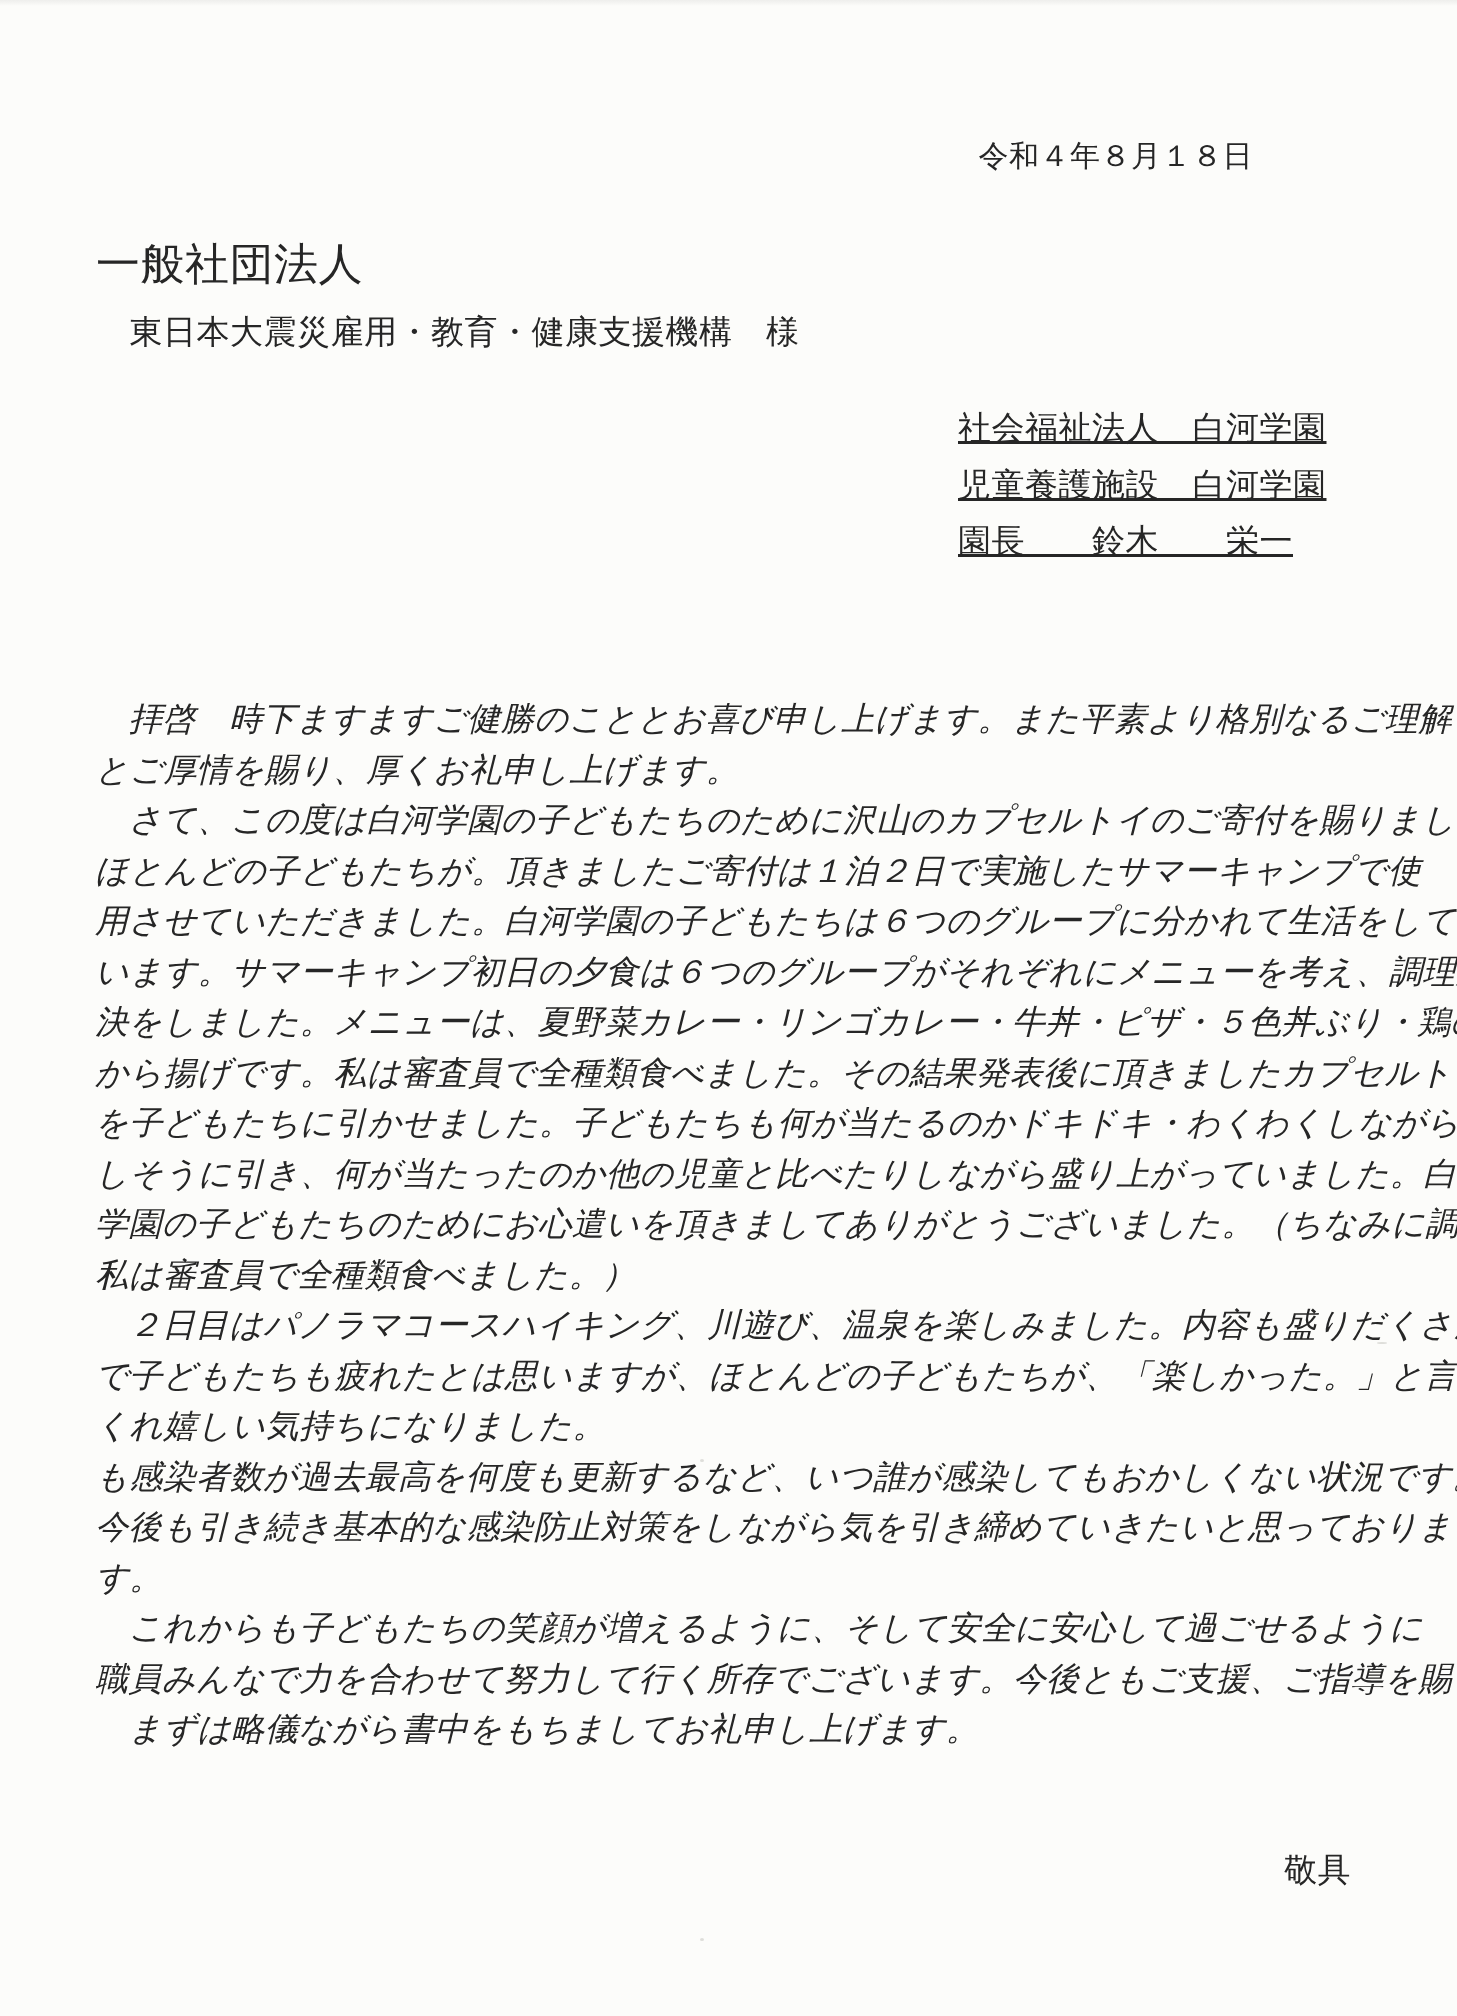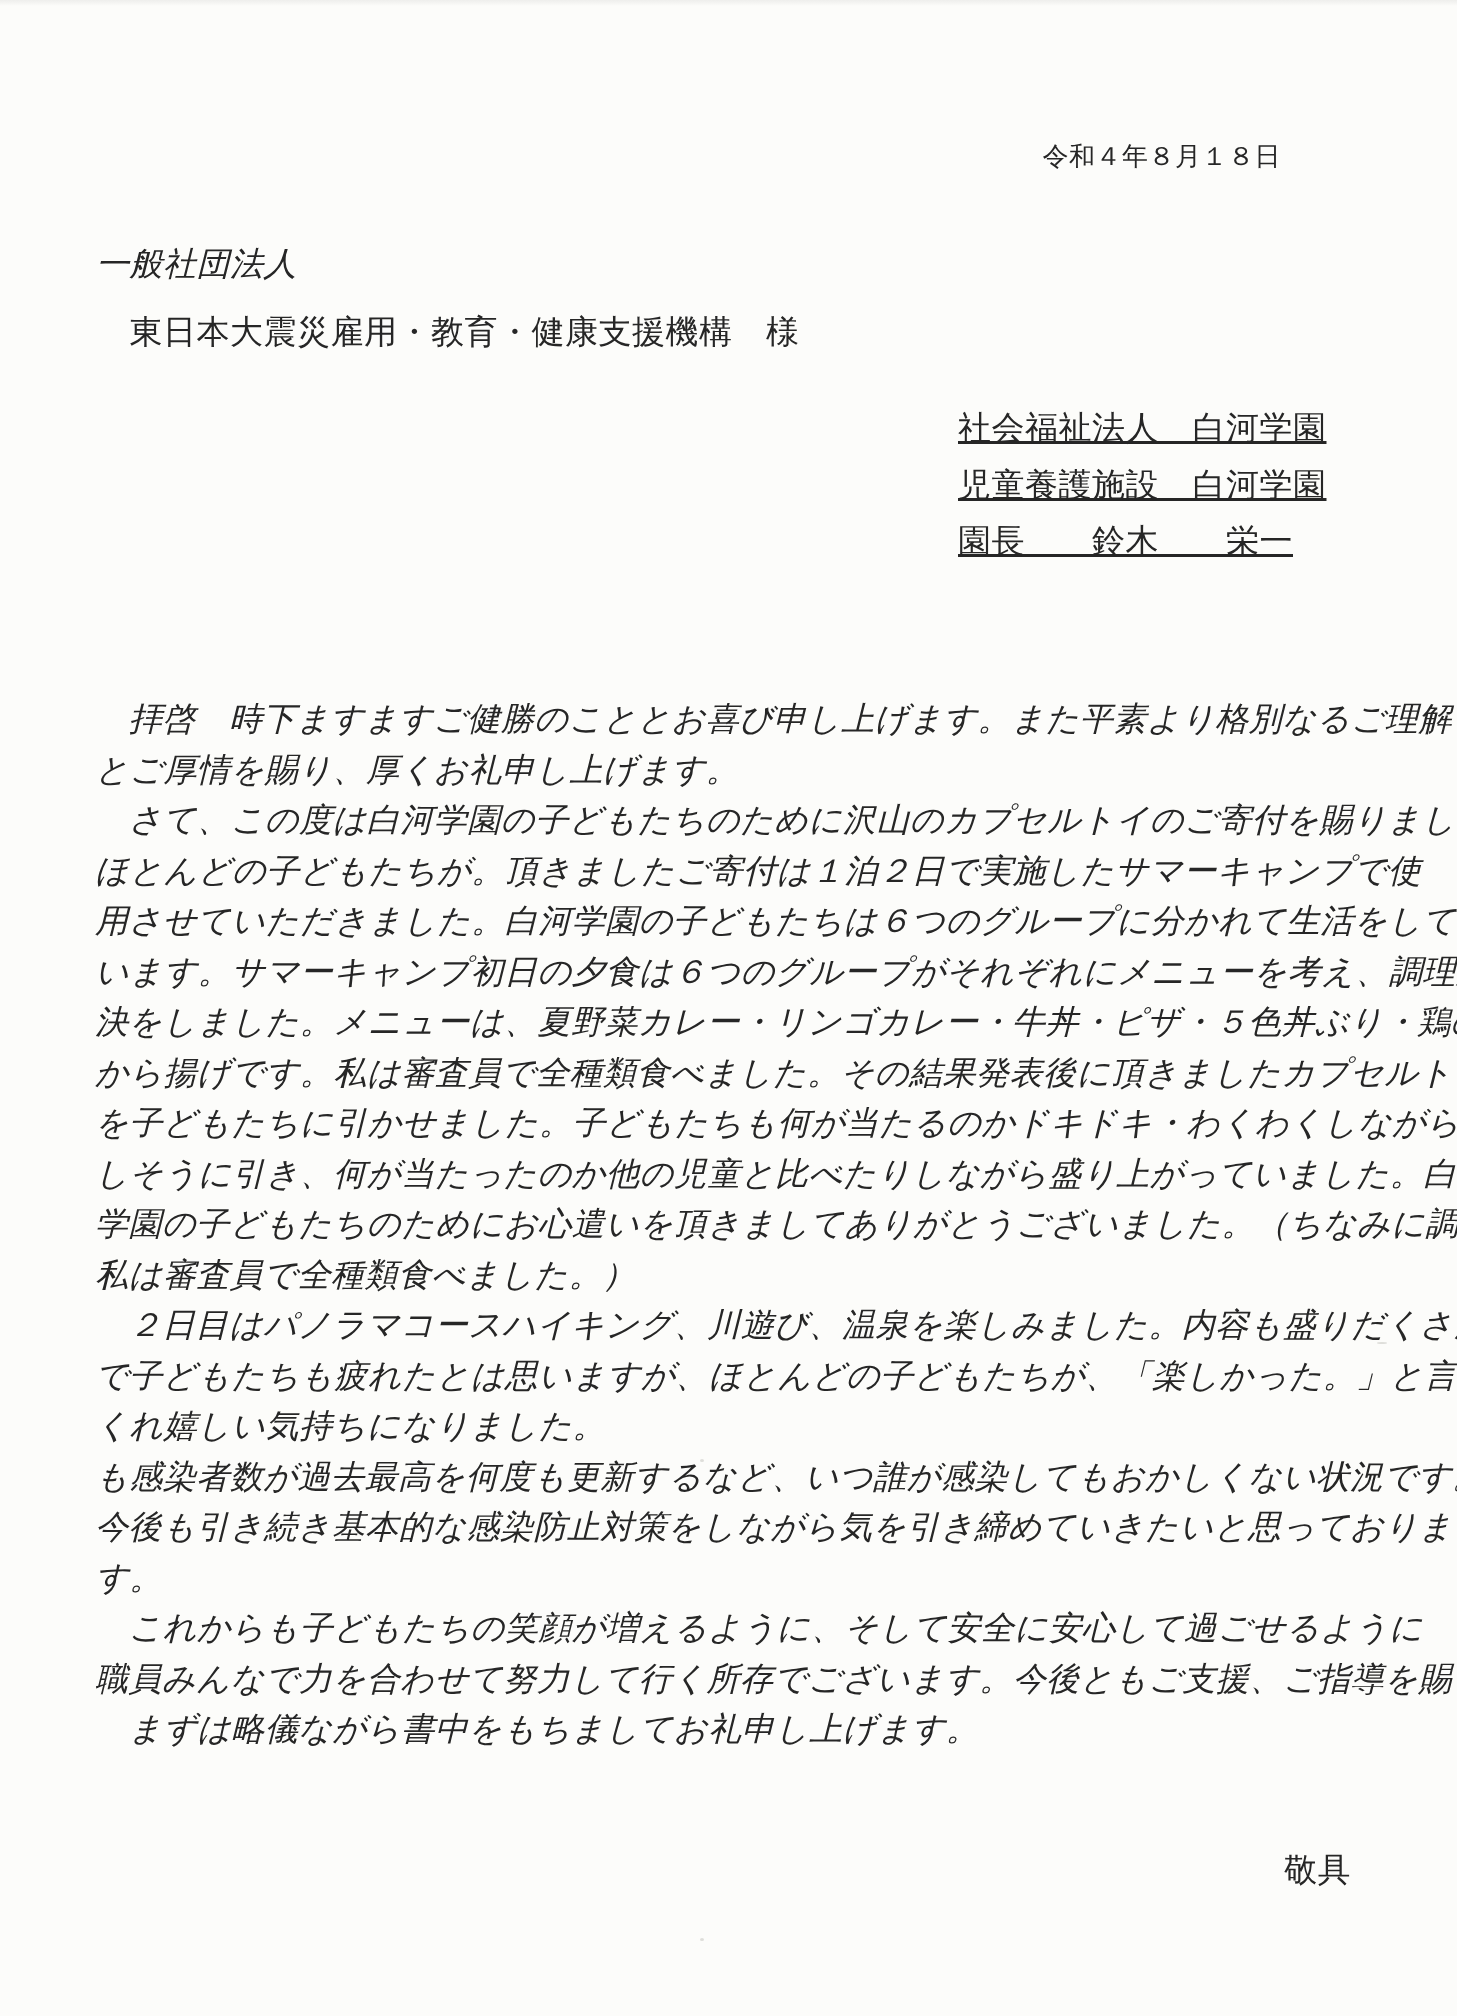--- a/index.html
+++ b/index.html
@@ -29,32 +29,31 @@
     height: 6px;
     background: linear-gradient(#eeeeec, rgba(255,255,255,0));
   }
   .txt {
     white-space: pre;
     letter-spacing: 0.5px;
   }
   .date-line {
     position: absolute;
     top: 136px;
-    right: 176px;
-    font-size: 26px;
+    right: 204px;
+    font-size: 30px;
     line-height: 40px;
     margin-left: 16px;
   }
   .recipient-line-1 {
     position: absolute;
     top: 244px;
     left: 96px;
-    font-size: 33px;
+    font-size: 44px;
     line-height: 40px;
-    font-style: italic;
   }
   .recipient-line-2 {
     position: absolute;
     top: 312px;
     left: 96px;
     font-size: 33px;
     line-height: 40px;
   }
   .sender-block {
     position: absolute;

